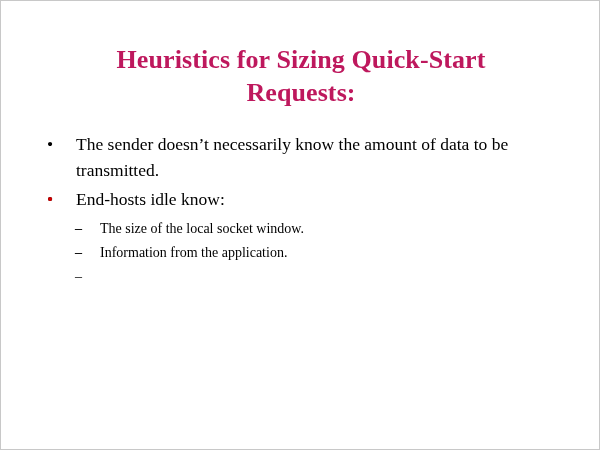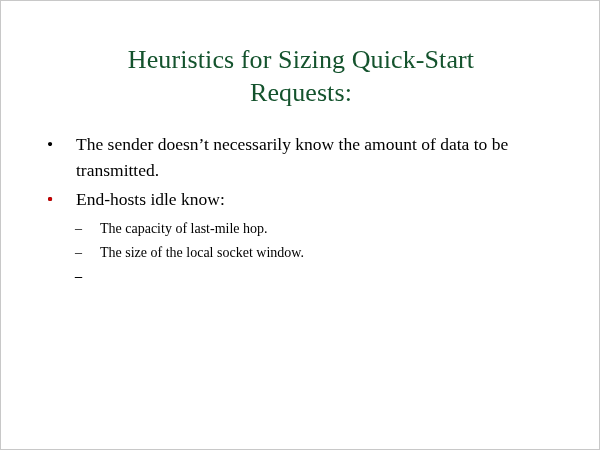--- a/index.html
+++ b/index.html
@@ -24,24 +24,24 @@
     overflow: hidden;
   }
 
   
   .slide-title {
     position: absolute;
     left: 40px;
     top: 42px;
     width: 520px;
     text-align: center;
-    color: #14532d;
+    color: #be185d;
     font-size: 26px;
     line-height: 33px;
-    font-weight: normal;
+    font-weight: bold;
     margin: 0;
     letter-spacing: 0.1px;
   }
 
   
   .body-content {
     position: absolute;
     left: 40px;
     top: 131px;
     width: 520px;
@@ -129,34 +129,34 @@
         <span class="bullet-text">End-hosts idle know:</span>
       </li>
 
     </ul>
 
     <div class="sub-list-wrap">
       <ul class="level2">
 
         <li class="subbullet-item">
           <span class="marker">–</span>
-          <span class="subbullet-text"> The capacity of last-mile hop.</span>
         </li>
 
         <li class="subbullet-item">
           <span class="marker">–</span>
           <span class="subbullet-text">The size of the local socket window.</span>
         </li>
 
         <li class="subbullet-item">
           <span class="marker">–</span>
         </li>
 
         <li class="subbullet-item">
           <span class="marker">–</span>
+          <span class="subbullet-text">Information from the application.</span>
         </li>
 
         <li class="subbullet-item">
           <span class="marker">–</span>
         </li>
 
       </ul>
     </div>
   </div>
 

